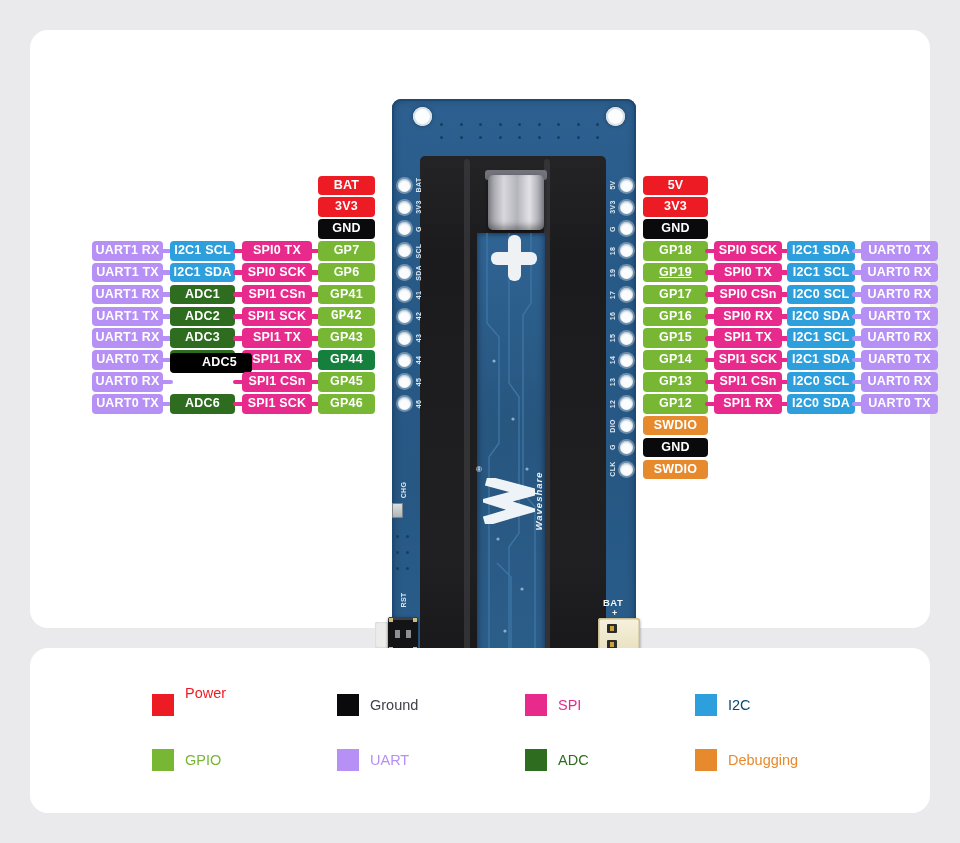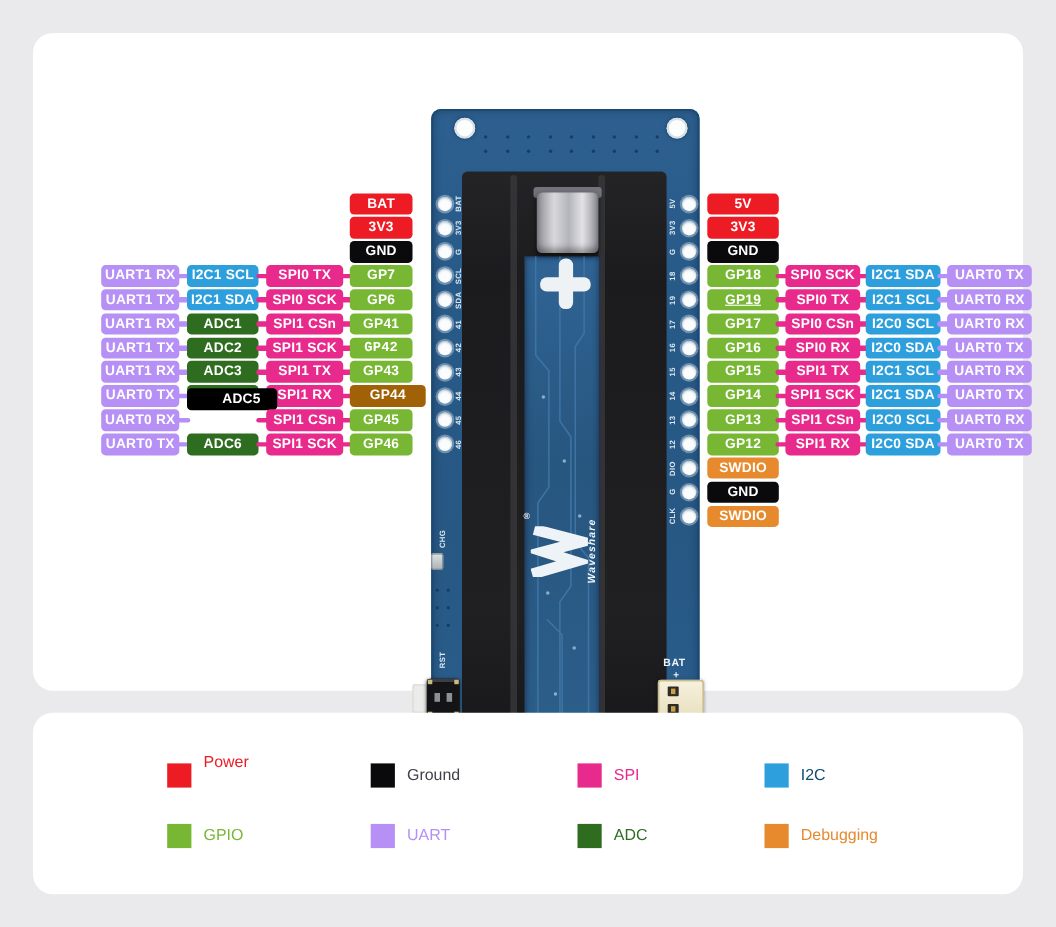--- a/index.html
+++ b/index.html
@@ -246,21 +246,21 @@
       <div class="dash" style="left: 202.5px; top: 306px; background: rgb(231, 42, 140);"></div>
       <div class="pin-label" style="left: 212px; top: 298.45px; width: 70px; background: rgb(231, 42, 140);">SPI1 TX</div>
       <div class="dash" style="left: 279px; top: 306px; background: rgb(231, 42, 140);"></div>
       <div class="pin-label" style="left: 288px; top: 298.45px; width: 57px; background: rgb(119, 183, 51);">GP43</div>
       <div class="pin-label" style="left: 62px; top: 320.3px; width: 71px; background: rgb(182, 144, 245);">UART0 TX</div>
       <div class="dash" style="left: 130.5px; top: 327.85px; background: rgb(182, 144, 245);"></div>
       <div class="pin-label" style="left: 140px; top: 320.3px; width: 65px; background: rgb(46, 109, 31);">ADC4</div>
       <div class="dash" style="left: 202.5px; top: 327.85px; background: rgb(231, 42, 140);"></div>
       <div class="pin-label" style="left: 212px; top: 320.3px; width: 70px; background: rgb(231, 42, 140);">SPI1 RX</div>
       <div class="dash" style="left: 279px; top: 327.85px; background: rgb(231, 42, 140);"></div>
-      <div class="pin-label" style="left: 288px; top: 320.3px; width: 69px; background: #a16207;">GP44</div>
+      <div class="pin-label" style="left: 288px; top: 320.3px; width: 57px; background: #15803d;">GP44</div>
       <div class="pin-label" style="left: 62px; top: 342.15px; width: 71px; background: rgb(182, 144, 245);">UART0 RX</div>
       <div class="dash" style="left: 130.5px; top: 349.7px; background: rgb(182, 144, 245);"></div>
       <div class="pin-label" style="left: 140px; top: 323px; width: 65px; background: #000000; padding-left: 17px;">ADC5</div>
       <div class="dash" style="left: 202.5px; top: 349.7px; background: rgb(231, 42, 140);"></div>
       <div class="pin-label" style="left: 212px; top: 342.15px; width: 70px; background: rgb(231, 42, 140);">SPI1 CSn</div>
       <div class="dash" style="left: 279px; top: 349.7px; background: rgb(231, 42, 140);"></div>
       <div class="pin-label" style="left: 288px; top: 342.15px; width: 57px; background: rgb(119, 183, 51);">GP45</div>
       <div class="pin-label" style="left: 62px; top: 364px; width: 71px; background: rgb(182, 144, 245);">UART0 TX</div>
       <div class="dash" style="left: 130.5px; top: 371.55px; background: rgb(182, 144, 245);"></div>
       <div class="pin-label" style="left: 140px; top: 364px; width: 65px; background: rgb(46, 109, 31);">ADC6</div>

